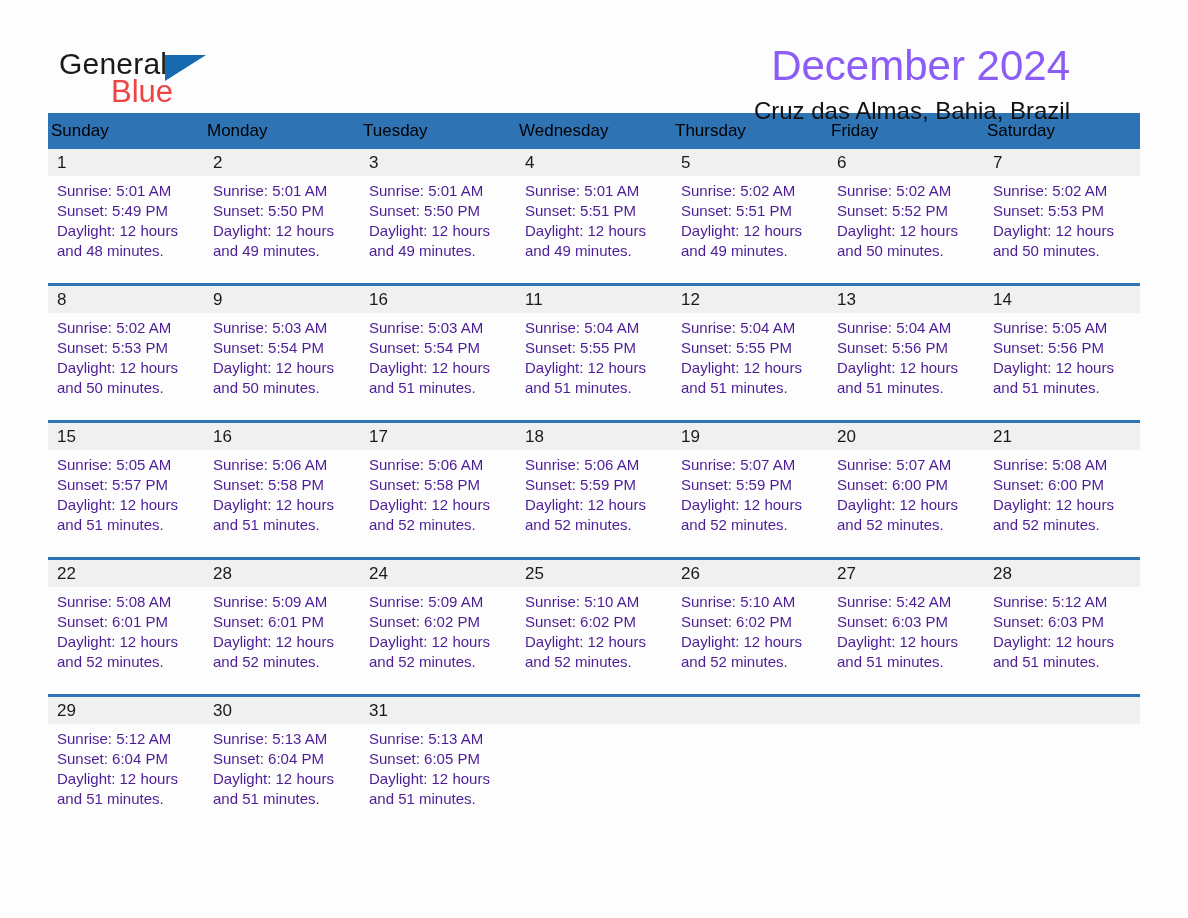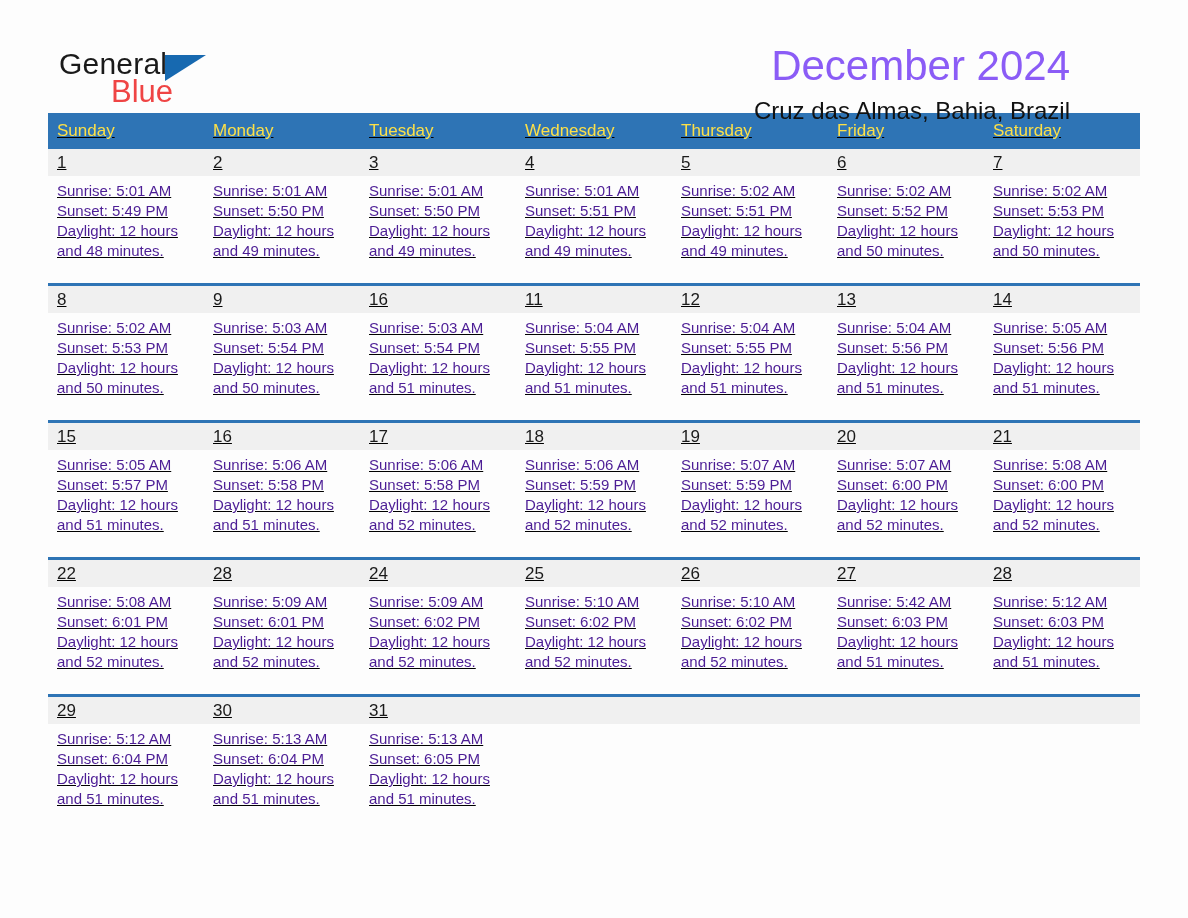--- a/index.html
+++ b/index.html
@@ -13,21 +13,20 @@
     font-family: "Liberation Sans", sans-serif;
     color: #000;
     overflow: hidden;
   }
   .page {
     position: relative;
     width: 1120px;
     height: 918px;
     box-sizing: border-box;
     padding: 0 48px;
-    text-decoration: underline;
   }
 
   
   .header {
     position: relative;
     height: 113px;
   }
   .logo {
     position: absolute;
     left: 11px;
@@ -90,25 +89,25 @@
   }
 
   
   .calendar {
     width: 1092px;
     border-collapse: collapse;
     table-layout: fixed;
   }
   .calendar th {
     background: #2e74b5;
-    color: #fde047;
+    color: #000000;
     font-size: 17px;
     font-weight: 400;
     text-align: left;
-    padding: 8px 0 8px 9px;
+    padding: 8px 0 8px 3px;
     height: 18px;
     vertical-align: middle;
   }
   .calendar td {
     width: 156px;
     vertical-align: top;
     padding: 0;
     background: #fdfdfd;
   }
   .week-row td {

